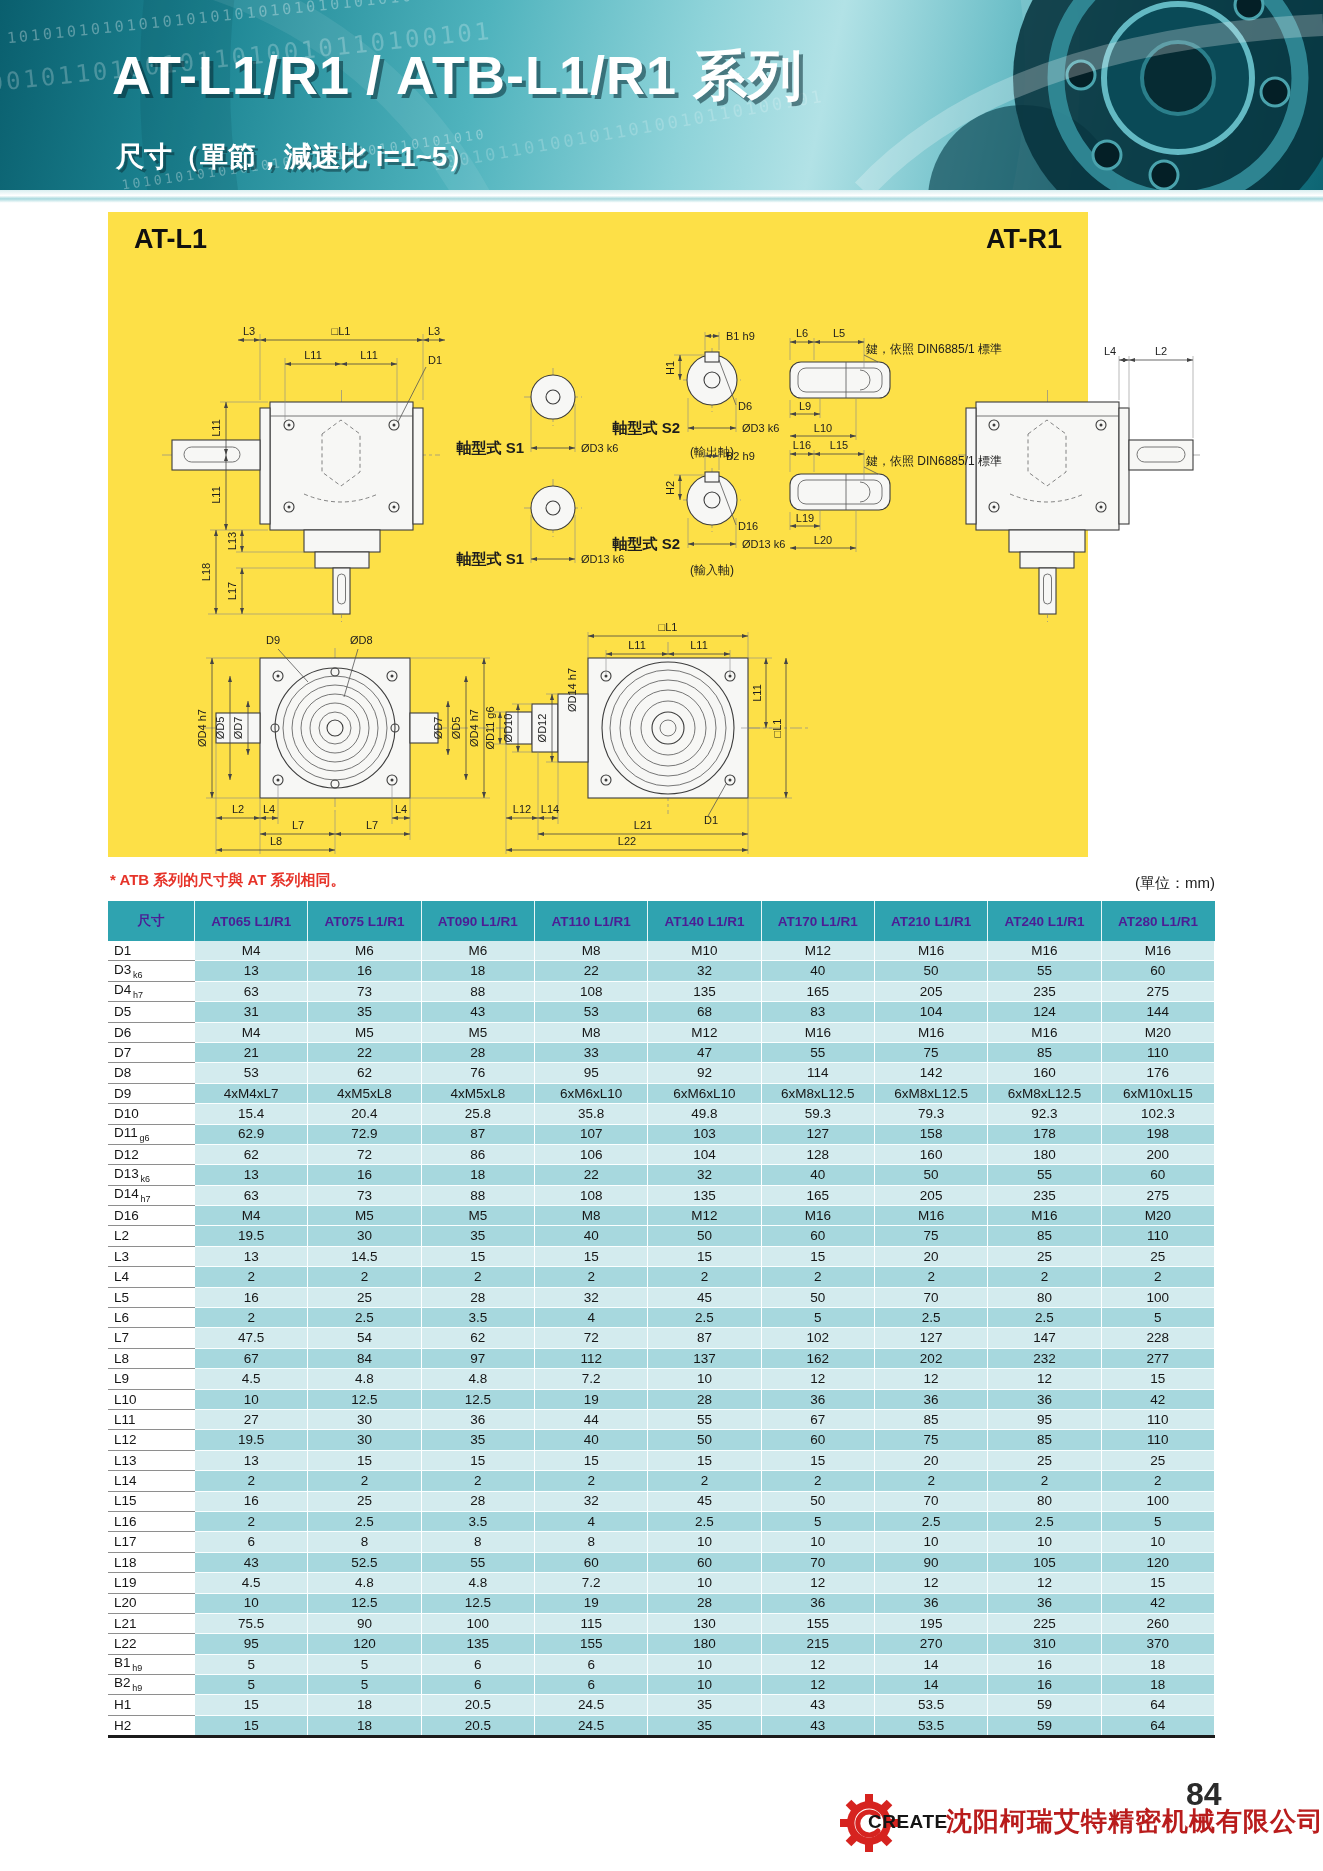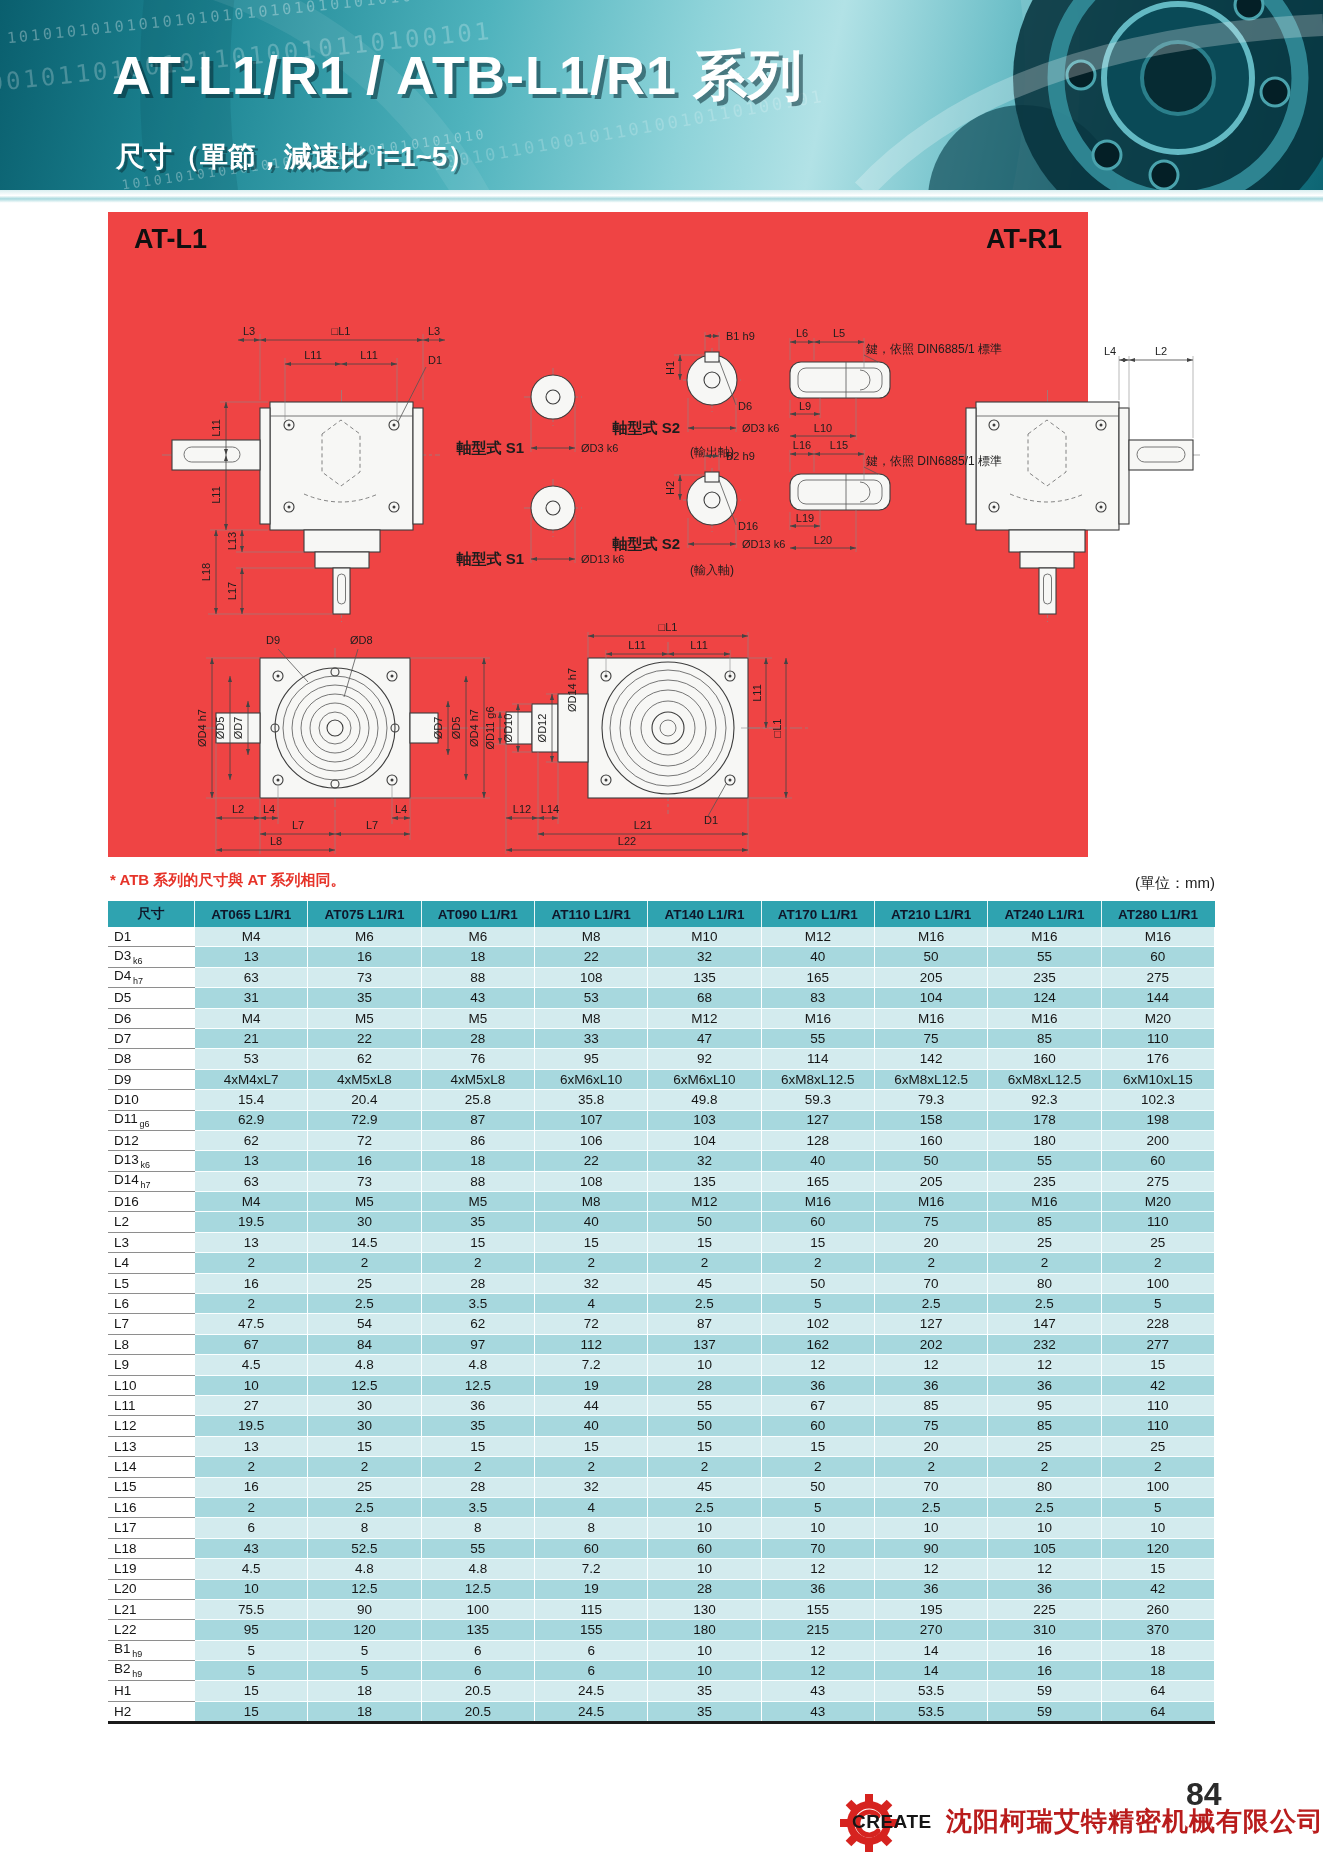--- a/index.html
+++ b/index.html
@@ -21,21 +21,21 @@
   .b4 { left:430px; top:120px; font-size:17px; transform:rotate(-10deg); opacity:.6; }
   .gear-art { position:absolute; right:0; top:0; }
   .banner-title { position:absolute; left:112px; top:40px; font-size:54px; font-weight:800; color:#fff;
       letter-spacing:1px; text-shadow:4px 4px 0 rgba(8,44,52,0.55); white-space:nowrap; }
   .banner-subtitle { position:absolute; left:116px; top:106px; font-size:28px; font-weight:800; color:#fff;
       text-shadow:3px 3px 0 rgba(8,44,52,0.5); white-space:nowrap;margin-top:32px; }
   .separator { position:absolute; left:0; top:190px; width:1323px; height:16px;
       background:linear-gradient(180deg,#d8eef0 0%,#ffffff 35%,#a8d9de 55%,#ffffff 80%,#ffffff 100%); }
 
   
-  .panel { position:absolute; left:108px; top:212px; width:980px; height:645px; background:#ef4444; }
+  .panel { position:absolute; left:108px; top:212px; width:980px; height:645px; background:#fde047; }
   .panel-title { position:absolute; top:12px; font-size:27px; font-weight:800; color:#101010; }
   .panel-title.left  { left:26px; }
   .panel-title.right { right:26px; }
   .draw-svg { position:absolute; left:0; top:0; }
 
   .ln  { fill:none; stroke:#3d3d3d; stroke-width:1.1; }
   .fw  { fill:#f7f7f5; stroke:#3d3d3d; stroke-width:1.1; }
   .tn  { fill:none; stroke:#555; stroke-width:0.8; }
   .dsh { fill:none; stroke:#666; stroke-width:0.8; stroke-dasharray:4 3; }
   .cl  { fill:none; stroke:#8a8a8a; stroke-width:0.7; stroke-dasharray:12 3 3 3; }
@@ -46,36 +46,36 @@
   text.dls { font:12px "Liberation Sans",sans-serif; fill:#1d1d1d; }
   .mid { text-anchor:middle; } .end { text-anchor:end; }
 
   
   .atb-note  { position:absolute; left:110px; top:871px; font-size:15px; font-weight:bold; color:#e63329; }
   .unit-note { position:absolute; right:108px; top:874px; font-size:15px; color:#1c1c1c; }
 
   
   .dim-table { position:absolute; left:108px; top:901px; width:1107px; border-collapse:collapse;
                table-layout:fixed; border-bottom:3px solid #1b1b1b; }
-  .dim-table th { background:#2fa3b0; color:#0f172a; font-size:13.5px; font-weight:bold; height:26px;
+  .dim-table th { background:#2fa3b0; color:#4c1d95; font-size:13.5px; font-weight:bold; height:40px;
                   text-align:center; border-right:1px solid #e8f6f7; padding:0; }
   .dim-table th:last-child { border-right:none; }
   .dim-table th.col-label { width:86px; }
   .dim-table td { height:19.4px; padding:0; font-size:13.5px; text-align:center; color:#161616;
                   border-right:1px solid #ffffff; line-height:1; }
   .dim-table td.row-label { background:#ffffff; text-align:left; padding-left:6px;
                   border-bottom:1px solid #8e8e8e; font-size:13.5px; }
   .dim-table td.row-label sub { font-size:9px; }
   .dim-table tr.row-light td.cell { background:#d3ebee; border-bottom:1px solid #fbffff; }
   .dim-table tr.row-dark  td.cell { background:#a7d8de; border-bottom:1px solid #fbffff; }
 
   
   .page-num { position:absolute; left:1186px; top:1776px; font-size:32px; font-weight:800; color:#2b2b2b; z-index:1; }
   .logo { position:absolute; left:840px; top:1792px; width:120px; height:62px; z-index:2; }
-  .logo-text { position:absolute; left:12px; top:19px; font-size:19px; font-weight:800; color:#151515; letter-spacing:0.5px; }
+  .logo-text { position:absolute; left:28px; top:19px; font-size:19px; font-weight:800; color:#151515; letter-spacing:0.5px; }
   .footer-company { position:absolute; left:946px; top:1804px; font-size:26px; font-weight:800; color:#b91c1c;
                     letter-spacing:1px; z-index:2; white-space:nowrap; }
 </style>
 </head>
 <body>
 
 <div class="page">
 
   <div class="banner">
     <div class="swoosh sw2"></div>

